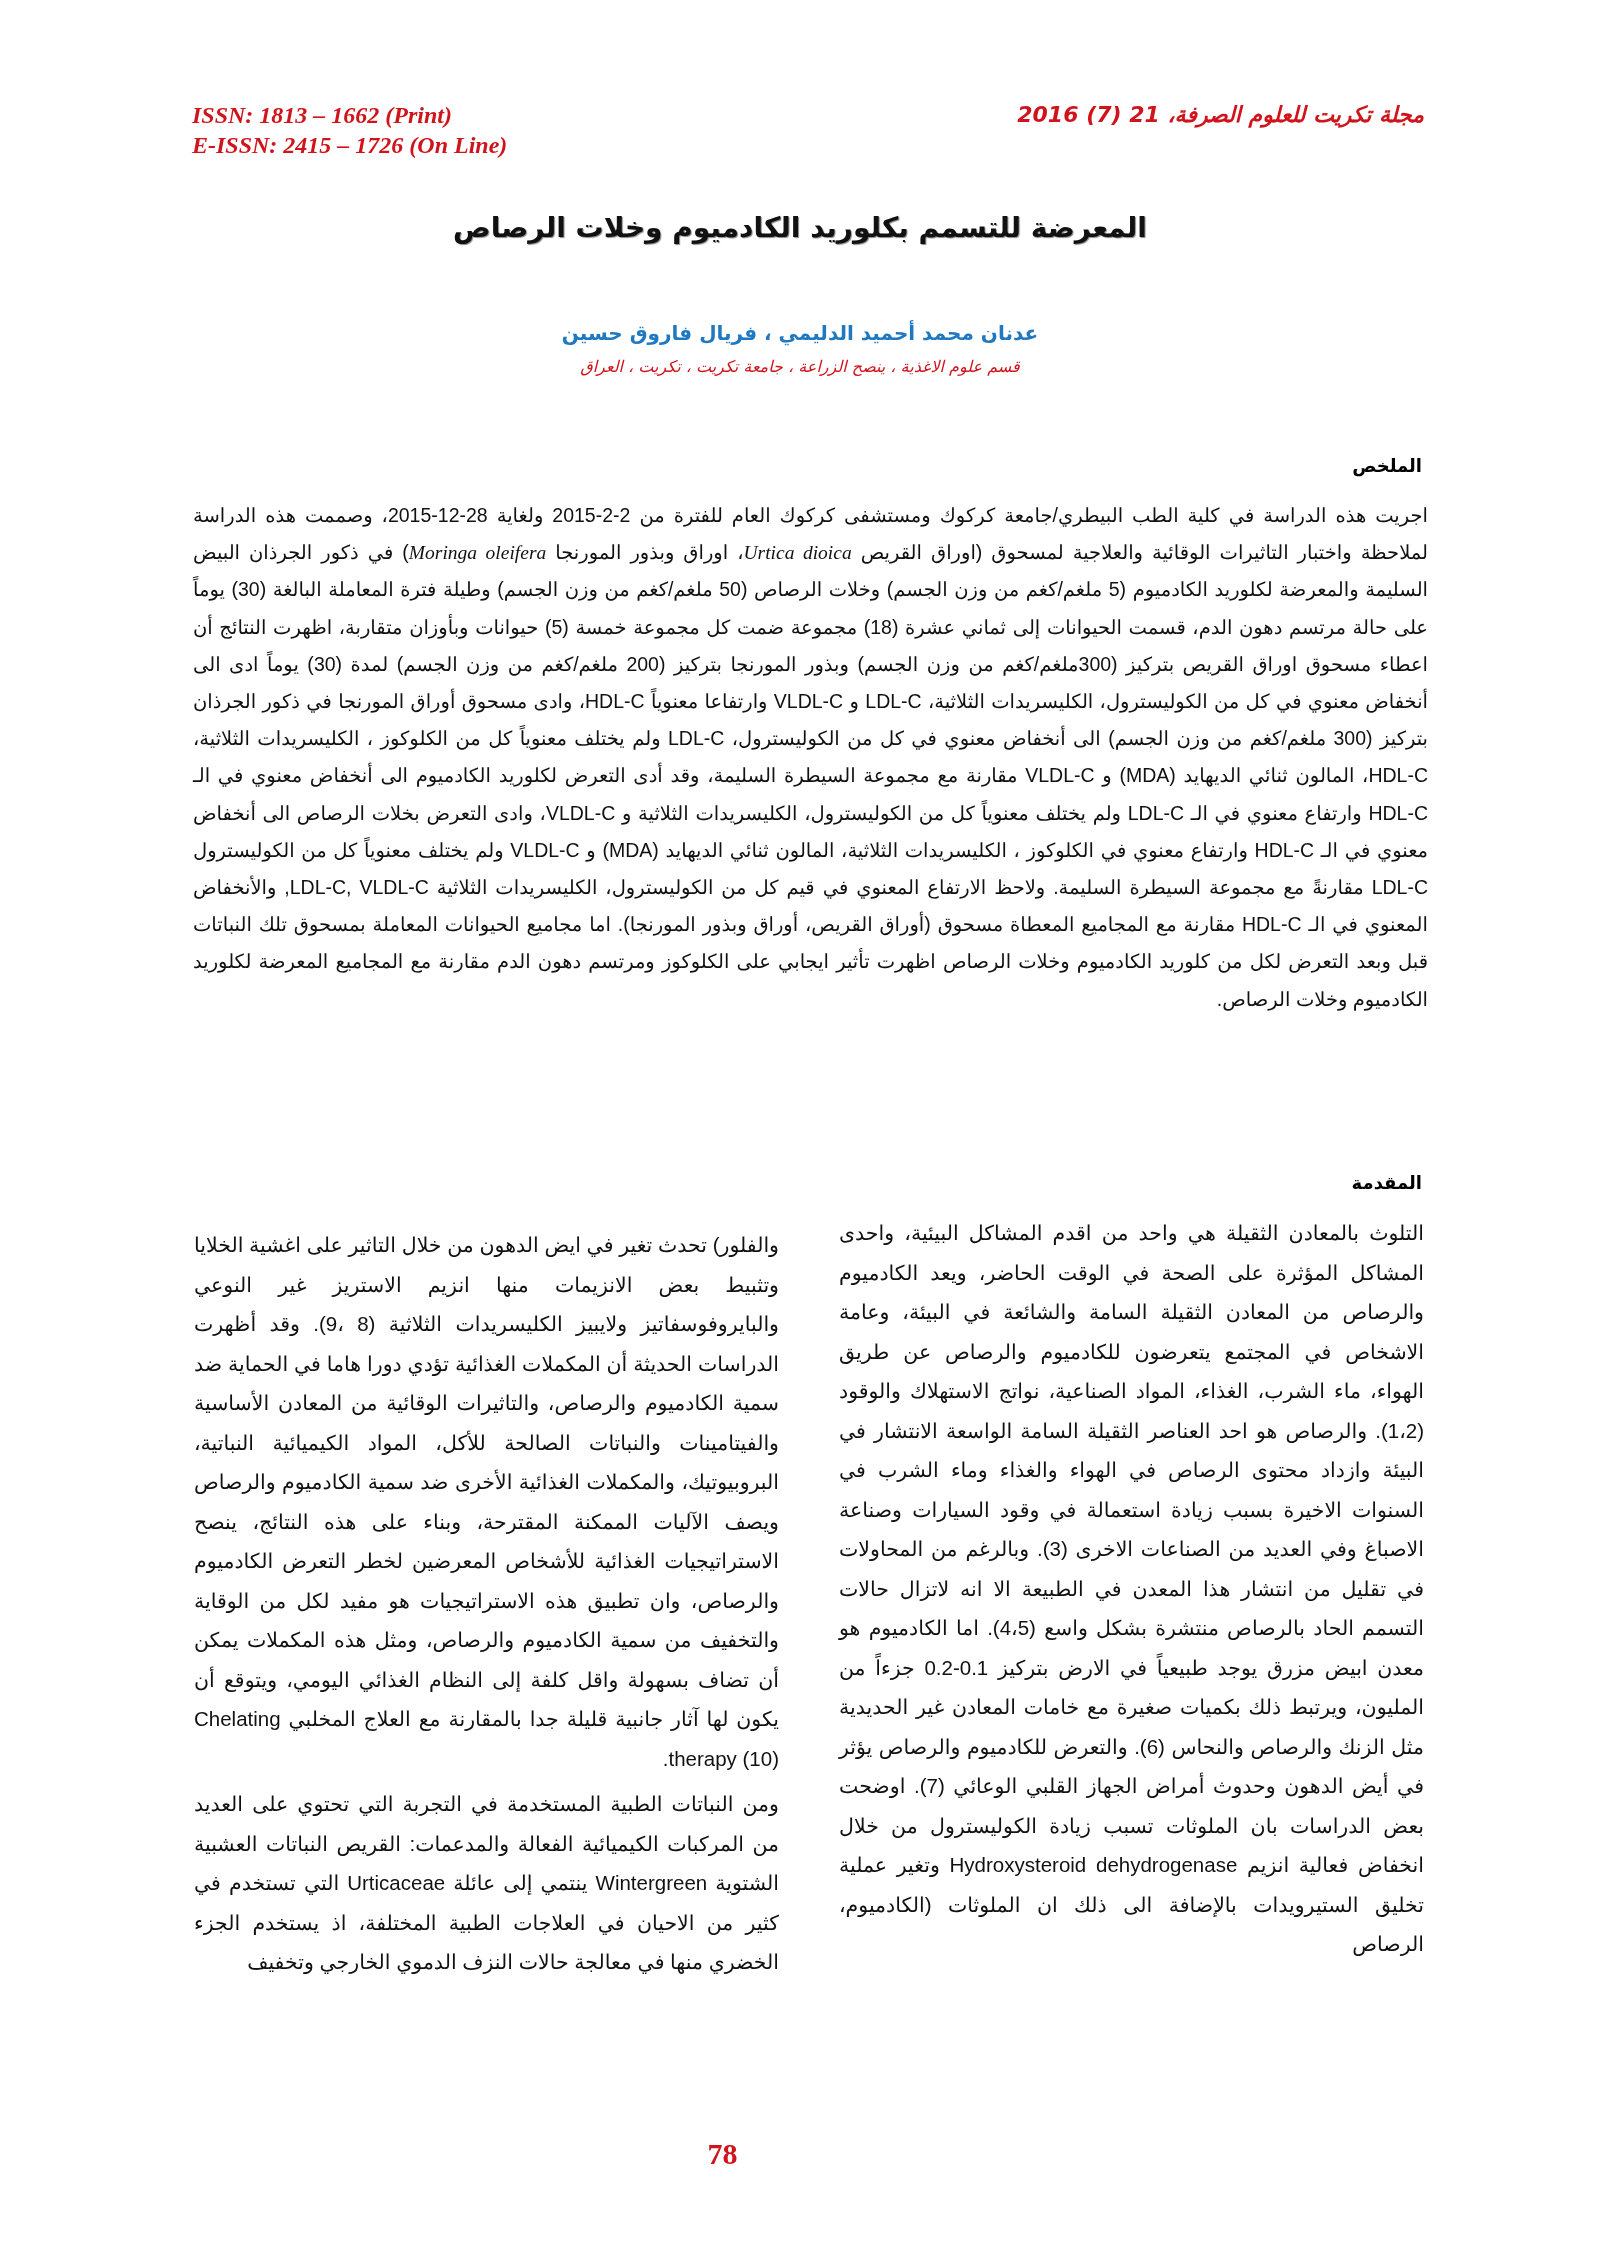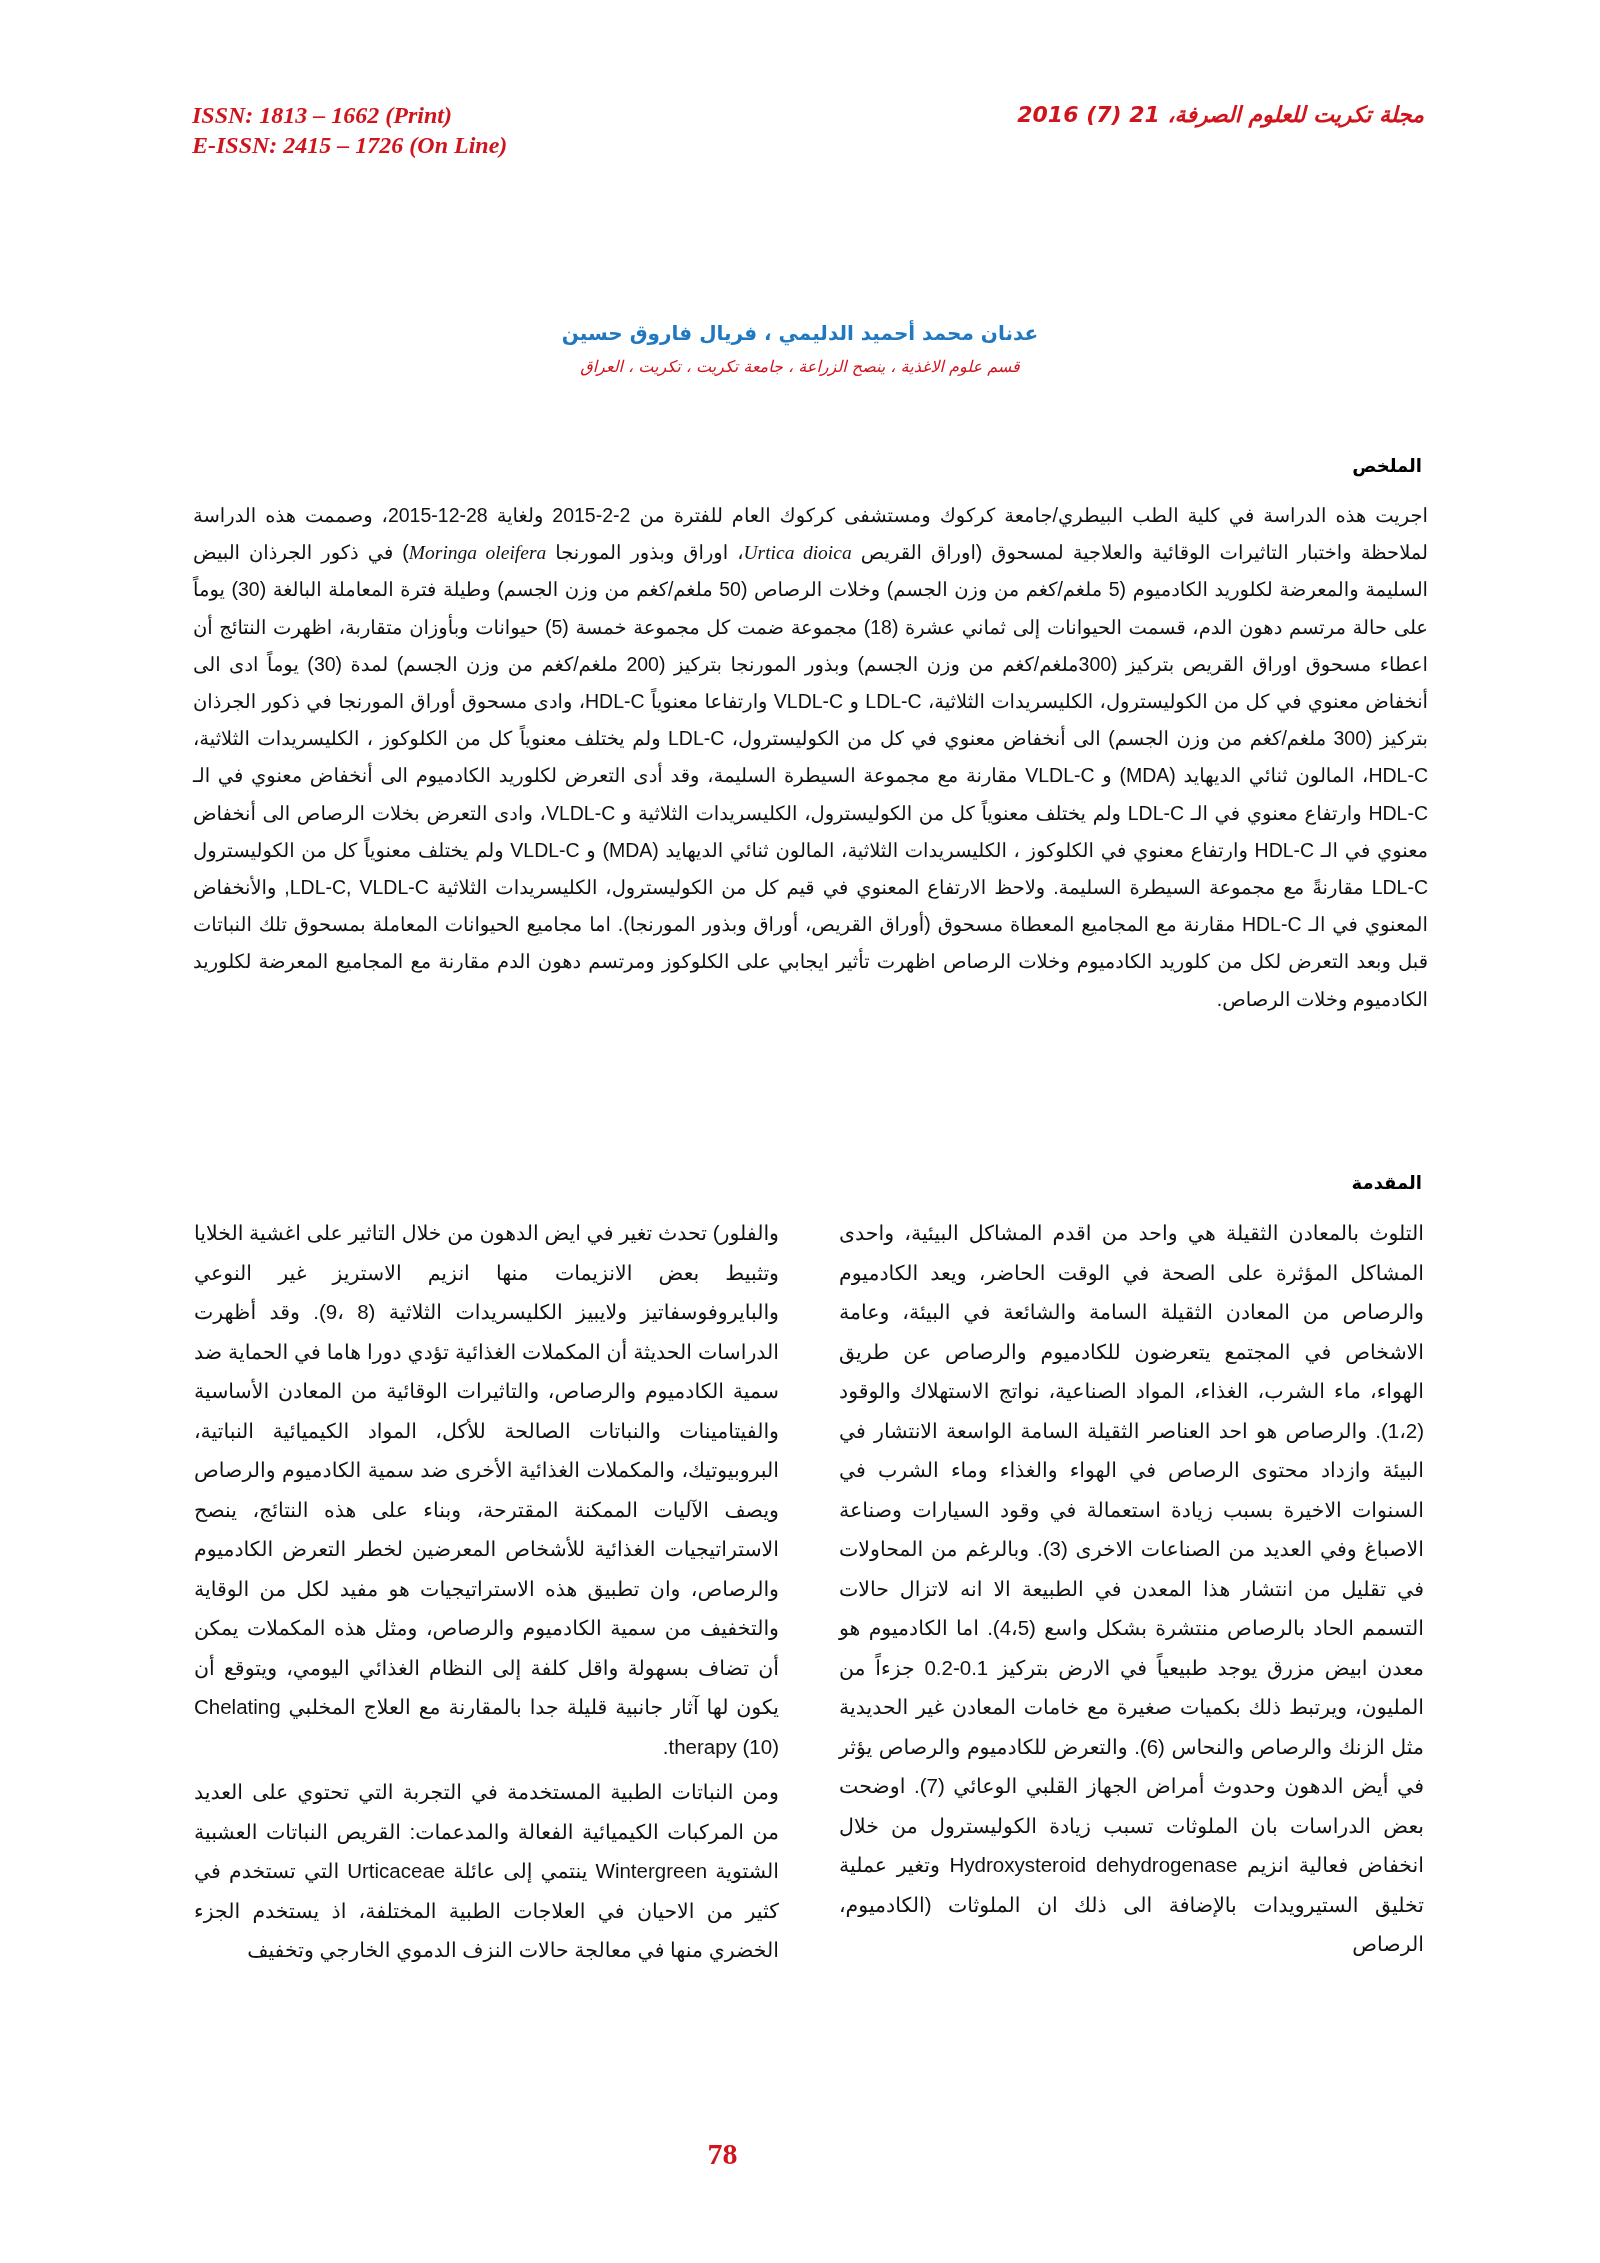--- a/index.html
+++ b/index.html
@@ -8,34 +8,35 @@
   .header-right { position: absolute; right: 176px; top: 100px; font-family: "DejaVu Sans", sans-serif; font-style: italic; font-weight: bold; color: #d0141c; font-size: 22px; line-height: 30px; direction: rtl; white-space: nowrap; }
   .title { position: absolute; left: 200px; width: 1200px; top: 200px; text-align: center; direction: rtl; font-family: "DejaVu Sans", sans-serif; font-weight: bold; font-size: 28px; line-height: 55px; color: #111; text-shadow: 1px 1px 1px #888; }
   .authors { position: absolute; left: 200px; width: 1200px; top: 318px; text-align: center; direction: rtl; font-family: "DejaVu Sans", sans-serif; font-weight: bold; color: #1f78c0; font-size: 20px; line-height: 30px; }
   .affiliation { position: absolute; left: 200px; width: 1200px; top: 354px; text-align: center; direction: rtl; font-family: "DejaVu Sans", sans-serif; font-style: italic; color: #d0141c; font-size: 16px; line-height: 26px; }
   .section-heading { position: absolute; right: 178px; font-family: "DejaVu Sans", sans-serif; font-weight: bold; font-size: 18px; direction: rtl; color: #000000; }
   .abstract { position: absolute; left: 193px; width: 1235px; top: 497px; direction: rtl; text-align: justify; text-align-last: right; font-family: "Liberation Sans", sans-serif; font-size: 19.5px; line-height: 37.2px; }
   .abstract i { font-family: "Liberation Serif", serif; font-style: italic; }
   .col { position: absolute; top: 1213px; width: 585px; direction: rtl; text-align: justify; text-align-last: right; font-family: "Liberation Sans", sans-serif; font-size: 20.5px; line-height: 39.5px; }
   .col p { margin: 0; }
   .col-right { right: 176px; }
-  .col-left { left: 194px; }
+  .col-left { left: 194px; margin-top: 12px; }
   .col-right p { text-align: justify; }
   .page-number { position: absolute; left: 0; width: 1445px; top: 2137px; text-align: center; font-family: "Liberation Serif", serif; font-weight: bold; color: #d0141c; font-size: 30px; }
 </style>
 </head>
 <body>
 
 <div class="header-left">
   <div>ISSN: 1813 – 1662 (Print)</div>
   <div>E-ISSN: 2415 – 1726 (On Line)</div>
 </div>
 <div class="header-right">مجلة تكريت للعلوم الصرفة، 21 (7) 2016</div>
 
 <div class="title">
+  <div>المعرضة للتسمم بكلوريد الكادميوم وخلات الرصاص</div>
 </div>
 
 <div class="authors">عدنان محمد أحميد الدليمي ، فريال فاروق حسين</div>
 <div class="affiliation">قسم علوم الاغذية ، ينصح الزراعة ، جامعة تكريت ، تكريت ، العراق</div>
 
 <div class="section-heading" style="top:455px;">الملخص</div>
 
 <div class="abstract"><span>اجريت هذه الدراسة في كلية الطب البيطري/جامعة كركوك ومستشفى كركوك العام للفترة من 2-2-2015 ولغاية 28-12-2015، وصممت هذه الدراسة لملاحظة واختبار التاثيرات الوقائية والعلاجية لمسحوق (اوراق القريص </span><i>Urtica dioica</i><span>، اوراق وبذور المورنجا </span><i>Moringa oleifera</i><span>) في ذكور الجرذان البيض السليمة والمعرضة لكلوريد الكادميوم (5 ملغم/كغم من وزن الجسم) وخلات الرصاص (50 ملغم/كغم من وزن الجسم) وطيلة فترة المعاملة البالغة (30) يوماً على حالة مرتسم دهون الدم، قسمت الحيوانات إلى ثماني عشرة (18) مجموعة ضمت كل مجموعة خمسة (5) حيوانات وبأوزان متقاربة، اظهرت النتائج أن اعطاء مسحوق اوراق القريص بتركيز (300ملغم/كغم من وزن الجسم) وبذور المورنجا بتركيز (200 ملغم/كغم من وزن الجسم) لمدة (30) يوماً ادى الى أنخفاض معنوي في كل من الكوليسترول، الكليسريدات الثلاثية، LDL-C و VLDL-C وارتفاعا معنوياً HDL-C، وادى مسحوق أوراق المورنجا في ذكور الجرذان بتركيز (300 ملغم/كغم من وزن الجسم) الى أنخفاض معنوي في كل من الكوليسترول، LDL-C ولم يختلف معنوياً كل من الكلوكوز ، الكليسريدات الثلاثية، HDL-C، المالون ثنائي الديهايد (MDA) و VLDL-C مقارنة مع مجموعة السيطرة السليمة، وقد أدى التعرض لكلوريد الكادميوم الى أنخفاض معنوي في الـ HDL-C وارتفاع معنوي في الـ LDL-C ولم يختلف معنوياً كل من الكوليسترول، الكليسريدات الثلاثية و VLDL-C، وادى التعرض بخلات الرصاص الى أنخفاض معنوي في الـ HDL-C وارتفاع معنوي في الكلوكوز ، الكليسريدات الثلاثية، المالون ثنائي الديهايد (MDA) و VLDL-C ولم يختلف معنوياً كل من الكوليسترول LDL-C مقارنةً مع مجموعة السيطرة السليمة. ولاحظ الارتفاع المعنوي في قيم كل من الكوليسترول، الكليسريدات الثلاثية LDL-C, VLDL-C, والأنخفاض المعنوي في الـ HDL-C مقارنة مع المجاميع المعطاة مسحوق (أوراق القريص، أوراق وبذور المورنجا). اما مجاميع الحيوانات المعاملة بمسحوق تلك النباتات قبل وبعد التعرض لكل من كلوريد الكادميوم وخلات الرصاص اظهرت تأثير ايجابي على الكلوكوز ومرتسم دهون الدم مقارنة مع المجاميع المعرضة لكلوريد الكادميوم وخلات الرصاص.</span></div>
 
 <div class="section-heading" style="top:1172px;">المقدمة</div>

